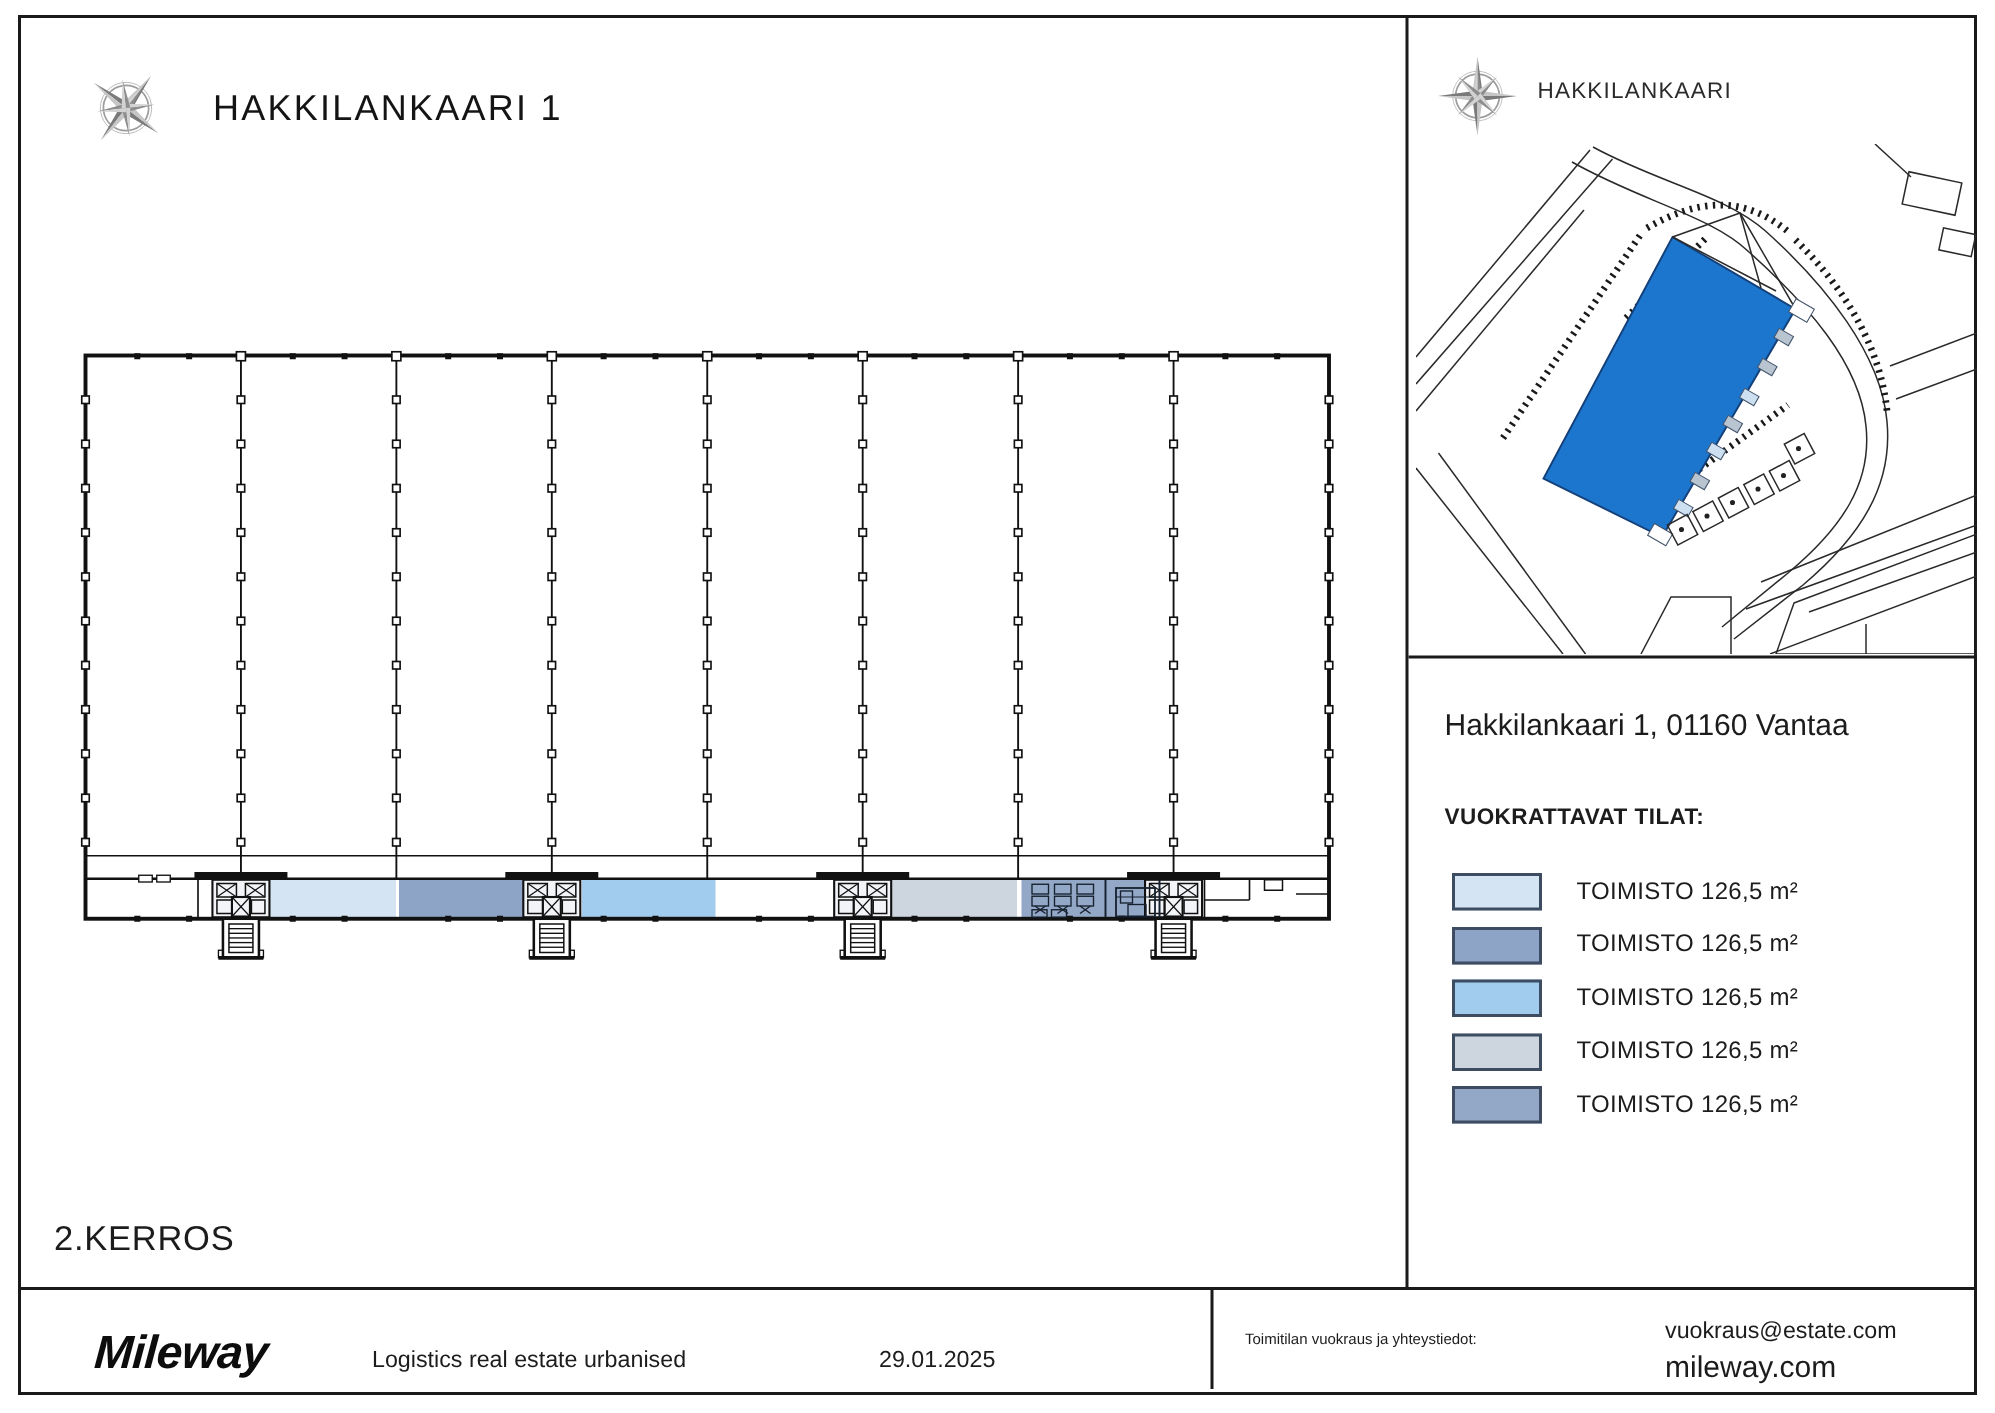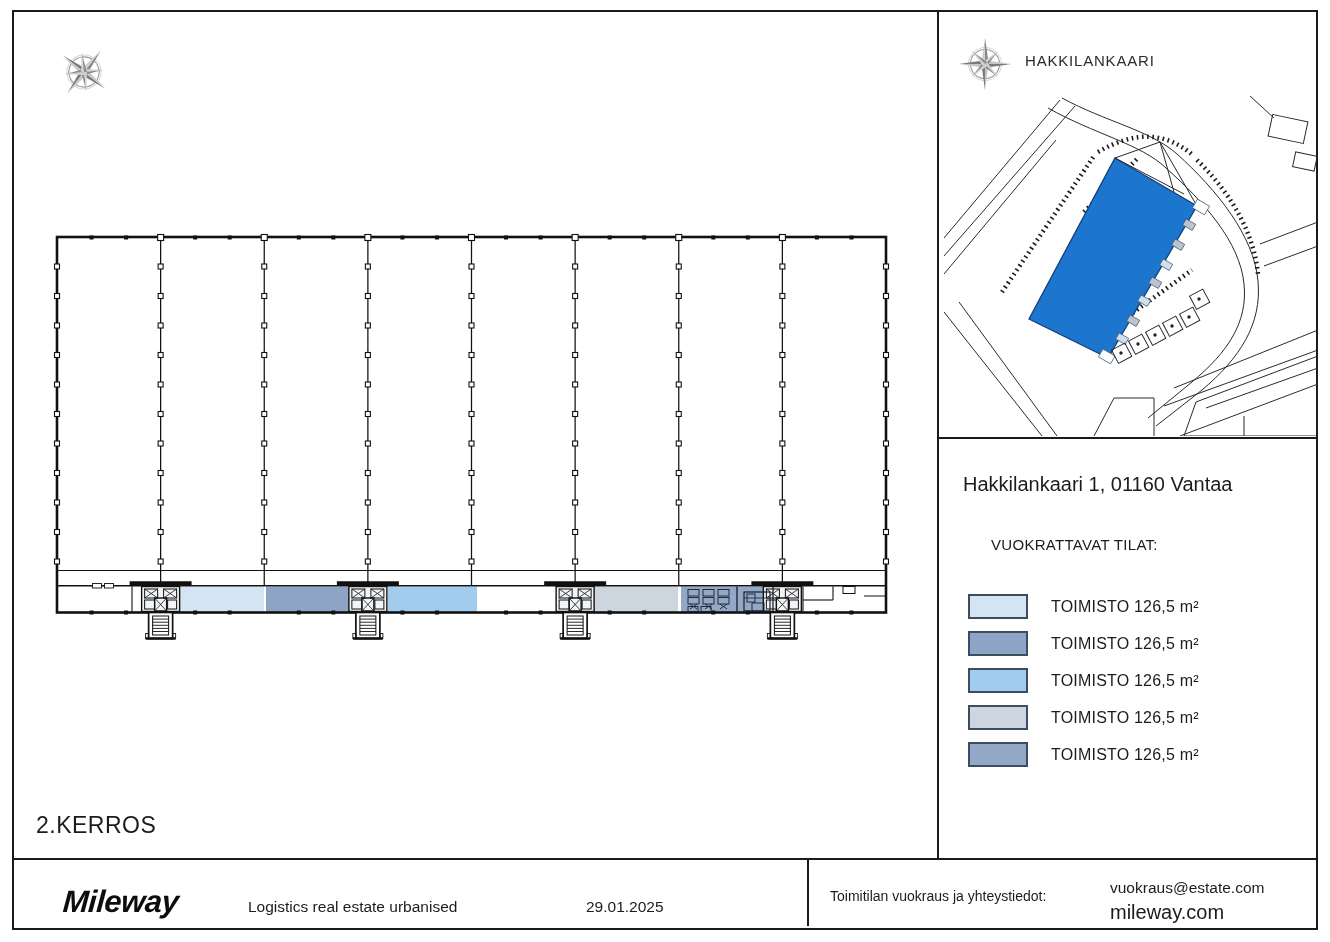--- a/index.html
+++ b/index.html
@@ -10,31 +10,31 @@
   .frame{left:12px;top:10px;width:1302px;height:916px;border:2px solid #1a1a1a;}
   .vdiv-panel{left:937px;top:10px;height:848px;border-left:2px solid #1a1a1a;}
   .hdiv-map{left:939px;top:437px;width:377px;border-top:2px solid #1a1a1a;}
   .hdiv-footer{left:12px;top:858px;width:1304px;border-top:2px solid #1a1a1a;}
   .vdiv-footer{left:807px;top:860px;height:66px;border-left:2px solid #1a1a1a;}
   
   .title{left:142px;top:59px;font-size:24px;letter-spacing:1.5px;color:#141414;}
   .floor-label{left:36px;top:812px;font-size:23px;letter-spacing:.5px;}
   .map-heading{left:1025px;top:52px;font-size:15px;letter-spacing:.8px;color:#2b2b2b;}
   .address{left:963px;top:473px;font-size:20px;}
-  .legend-title{left:963px;top:536px;font-size:15px;font-weight:normal;letter-spacing:.3px;margin-left:28px;}
+  .legend-title{left:963px;top:536px;font-size:15px;font-weight:bold;letter-spacing:.3px;}
   .legend{left:968px;top:582px;}
-  .legend-row{display:flex;align-items:center;height:25px;margin-bottom:10.5px;margin-top:12px;}
+  .legend-row{display:flex;align-items:center;height:25px;margin-bottom:10.5px;}
   .legend-swatch{width:60px;height:25px;border:2px solid #3d4c61;box-sizing:border-box;flex:0 0 auto;}
   .legend-label{margin-left:23px;font-size:16px;letter-spacing:.2px;white-space:nowrap;}
   
   .logo{left:63px;top:884px;font-size:31px;font-weight:800;font-style:italic;
         letter-spacing:-.5px;color:#0d0d0d;transform:skewX(-4deg);}
   .tagline{left:248px;top:898px;font-size:15.5px;text-align:right;}
   .date{left:586px;top:898px;font-size:15.5px;}
-  .contact-label{left:830px;top:888px;font-size:14px;}
+  .contact-label{left:830px;top:888px;font-size:10px;}
   .contact-email{left:1110px;top:879px;font-size:15.5px;}
   .contact-web{left:1110px;top:901px;font-size:20px;}
   svg{display:block;}
   .compass{position:absolute;}
 </style>
 </head>
 <body>
 
 <div class="page">
 
@@ -66,20 +66,21 @@
   <div class="abs vdiv-panel"></div>
   <div class="abs hdiv-map"></div>
   <div class="abs hdiv-footer"></div>
   <div class="abs vdiv-footer"></div>
 
   <svg class="compass" style="left:55px;top:43px;width:58px;height:58px" viewBox="-50 -50 100 100">
     <g transform="rotate(38)">
         <use href="#cmp8"></use>
       </g>
   </svg>
+  <div class="abs title">HAKKILANKAARI 1</div>
 
   <svg id="plan-svg" class="abs" style="left:0;top:0" width="1330" height="942" viewBox="0 0 1330 942">
       <rect x="173" y="586.5999999999999" width="91" height="25.900000000000045" fill="#d5e4f2" stroke="none" stroke-width="1"></rect>
       <rect x="266" y="586.5999999999999" width="84" height="25.900000000000045" fill="#8ea4c7" stroke="none" stroke-width="1"></rect>
       <rect x="388" y="586.5999999999999" width="89" height="25.900000000000045" fill="#a2ccee" stroke="none" stroke-width="1"></rect>
       <rect x="590" y="586.5999999999999" width="88" height="25.900000000000045" fill="#cdd6df" stroke="none" stroke-width="1"></rect>
       <rect x="681" y="586.5999999999999" width="119" height="25.900000000000045" fill="#93a8c7" stroke="none" stroke-width="1"></rect>
       <rect x="57" y="237" width="829" height="375.5" fill="none" stroke="#111" stroke-width="2.6"></rect>
       <line x1="57" y1="570.5" x2="886" y2="570.5" stroke="#111" stroke-width="1"></line>
       <line x1="57" y1="585.8" x2="886" y2="585.8" stroke="#111" stroke-width="1.6"></line>

